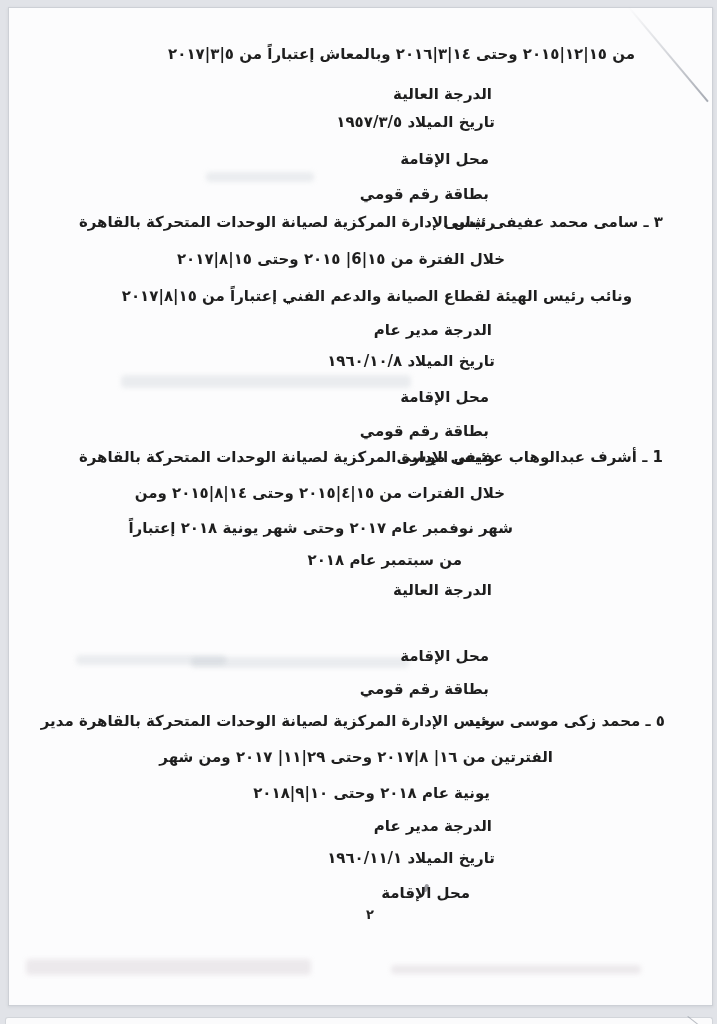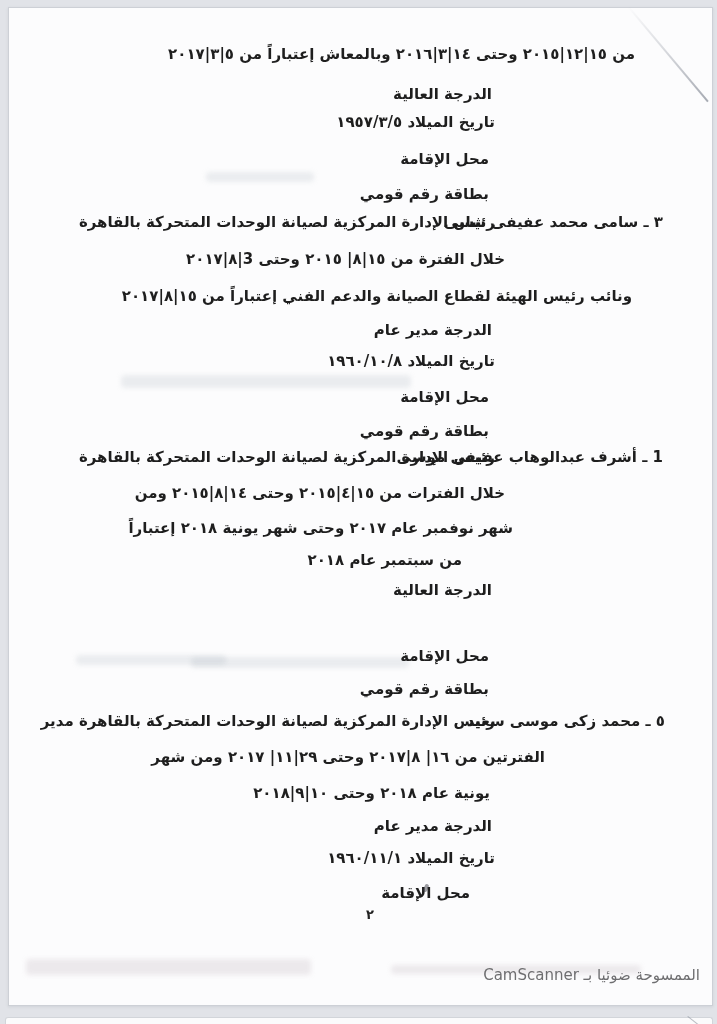--- a/index.html
+++ b/index.html
@@ -83,45 +83,44 @@
   </div>
 
   <div class="ln" style="top:44px;right:82px">من ١٥|١٢|٢٠١٥ وحتى ١٤|٣|٢٠١٦ وبالمعاش إعتباراً من ٥|٣|٢٠١٧</div>
   <div class="ln" style="top:84px;right:225px">الدرجة العالية</div>
   <div class="ln" style="top:112px;right:222px">تاريخ الميلاد ١٩٥٧/٣/٥</div>
   <div class="ln" style="top:149px;right:228px">محل الإقامة</div>
   <div class="ln" style="top:184px;right:228px">بطاقة رقم قومي</div>
 
   <div class="ln" style="top:212px;right:54px">٣ ـ سامى محمد عفيفى شلبى</div>
   <div class="ln" style="top:212px;right:222px">رئيس الإدارة المركزية لصيانة الوحدات المتحركة بالقاهرة</div>
-  <div class="ln" style="top:249px;right:212px">خلال الفترة من ١٥|٨| ٢٠١٥ وحتى 3|٨|٢٠١٧</div>
+  <div class="ln" style="top:249px;right:212px">خلال الفترة من ١٥|6| ٢٠١٥ وحتى ١٥|٨|٢٠١٧</div>
   <div class="ln" style="top:286px;right:85px">ونائب رئيس الهيئة لقطاع الصيانة والدعم الفني إعتباراً من ١٥|٨|٢٠١٧</div>
   <div class="ln" style="top:320px;right:225px">الدرجة مدير عام</div>
   <div class="ln" style="top:351px;right:222px">تاريخ الميلاد ١٩٦٠/١٠/٨</div>
   <div class="ln" style="top:387px;right:228px">محل الإقامة</div>
   <div class="ln" style="top:421px;right:228px">بطاقة رقم قومي</div>
 
   <div class="ln" style="top:447px;right:54px">1 ـ أشرف عبدالوهاب عفيفى موسى</div>
   <div class="ln" style="top:447px;right:222px">رئيس الإدارة المركزية لصيانة الوحدات المتحركة بالقاهرة</div>
   <div class="ln" style="top:483px;right:212px">خلال الفترات من ١٥|٤|٢٠١٥ وحتى ١٤|٨|٢٠١٥ ومن</div>
   <div class="ln" style="top:518px;right:204px">شهر نوفمبر عام ٢٠١٧ وحتى شهر يونية ٢٠١٨ إعتباراً</div>
   <div class="ln" style="top:550px;right:255px">من سبتمبر عام ٢٠١٨</div>
   <div class="ln" style="top:580px;right:225px">الدرجة العالية</div>
   <div class="ln" style="top:646px;right:228px">محل الإقامة</div>
   <div class="ln" style="top:679px;right:228px">بطاقة رقم قومي</div>
 
   <div class="ln" style="top:711px;right:52px">٥ ـ محمد زكى موسى سعيد</div>
   <div class="ln" style="top:711px;right:222px">رئيس الإدارة المركزية لصيانة الوحدات المتحركة بالقاهرة مدير</div>
-  <div class="ln" style="top:747px;right:172px">الفترتين من ١٦| ٨|٢٠١٧ وحتى ٢٩|١١| ٢٠١٧ ومن شهر</div>
+  <div class="ln" style="top:747px;right:164px">الفترتين من ١٦| ٨|٢٠١٧ وحتى ٢٩|١١| ٢٠١٧ ومن شهر</div>
   <div class="ln" style="top:783px;right:227px">يونية عام ٢٠١٨ وحتى ١٠|٩|٢٠١٨</div>
   <div class="ln" style="top:816px;right:225px">الدرجة مدير عام</div>
   <div class="ln" style="top:848px;right:222px">تاريخ الميلاد ١٩٦٠/١١/١</div>
   <div class="ln" style="top:883px;right:247px">محل الإقامة</div>
 
   <div class="pagenum">٢</div>
   <div class="stray"></div>
 
-  <div class="footer">الممسوحة ضوئيا بـ CamScanner</div>
 
   <div class="next-strip"></div>
   <div class="scratch"></div>
 
 </div>
 
 </body></html>

